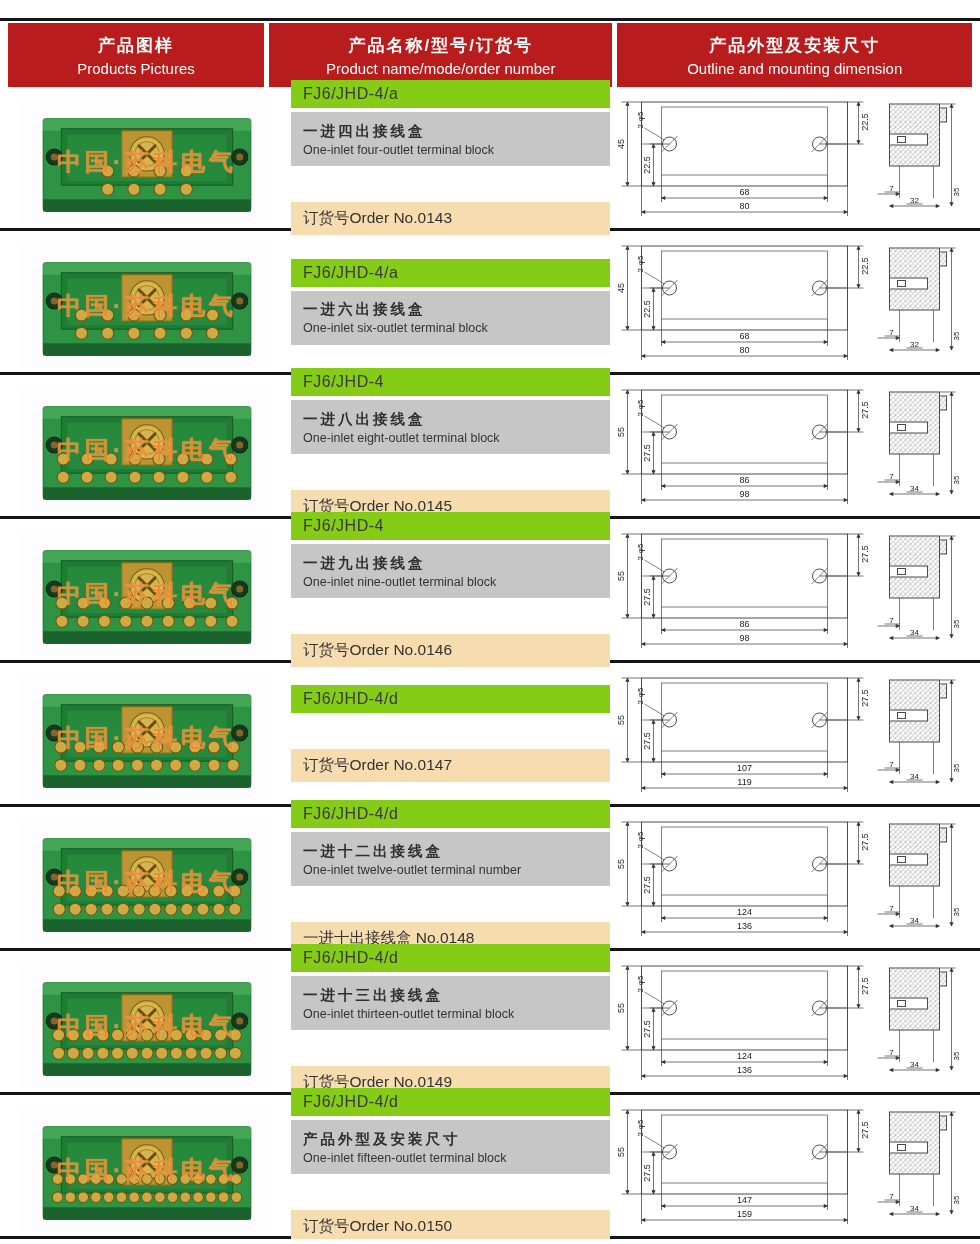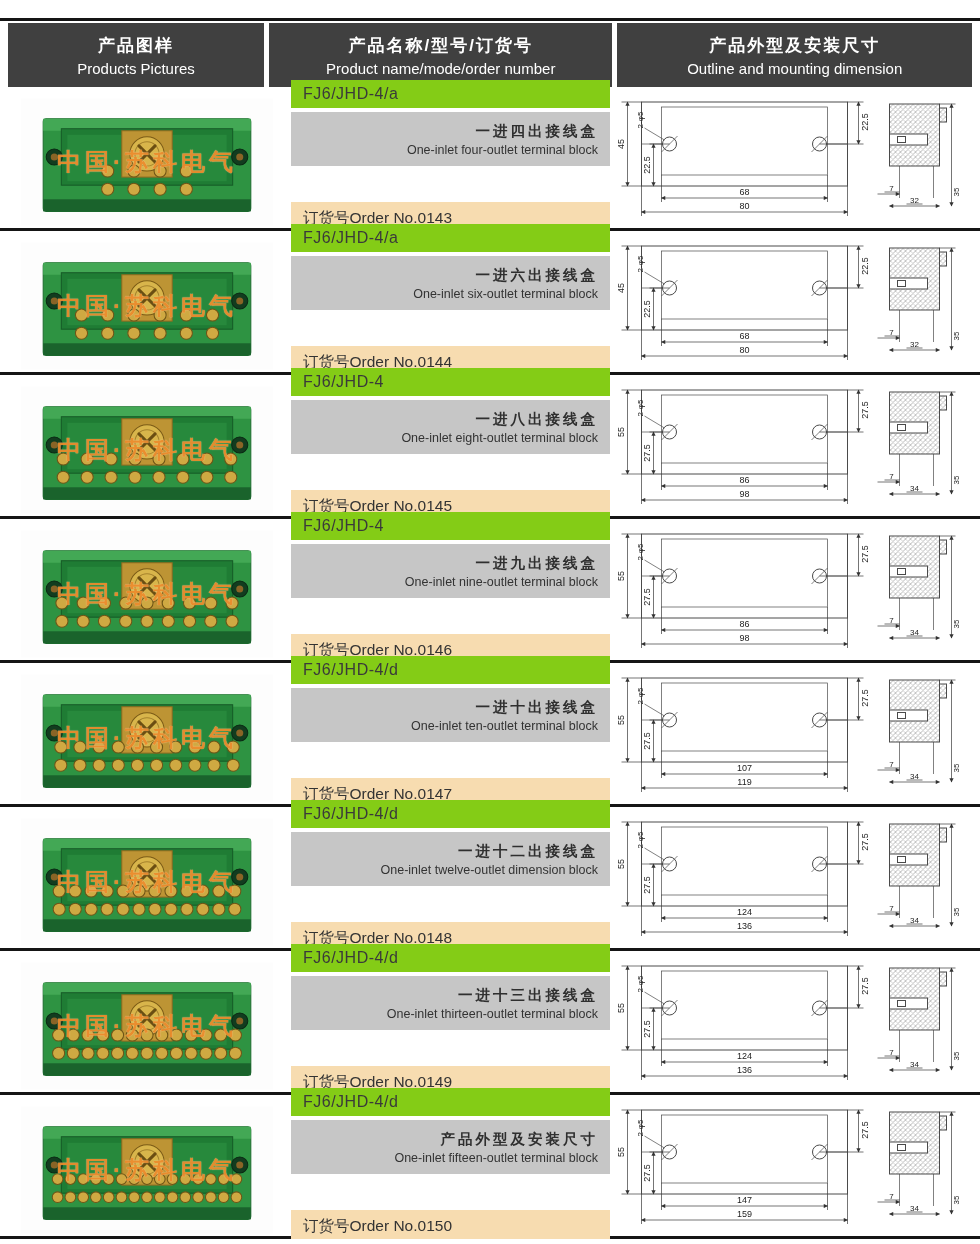--- a/index.html
+++ b/index.html
@@ -1,30 +1,30 @@
 <!DOCTYPE html>
 <html><head>
 <meta charset="utf-8">
 <style>
   html,body{margin:0;padding:0;background:#fff;}
   body{width:980px;font-family:"Liberation Sans","DejaVu Sans",sans-serif;color:#333;}
   .topline{height:3px;background:#151515;margin-top:18px;}
   .header{display:flex;gap:5px;padding:2px 8px 0 8px;}
-  .hbox{background:#404040;color:#fff;height:64px;display:flex;flex-direction:column;justify-content:center;text-align:center;box-sizing:border-box;}
+  .hbox{background:#b91c1c;color:#fff;height:64px;display:flex;flex-direction:column;justify-content:center;text-align:center;box-sizing:border-box;}
   .hbox .hzh{font-size:17px;font-weight:bold;letter-spacing:2px;}
   .hbox .hen{font-size:15px;margin-top:3px;}
   .c1{width:278px;}.c2{width:373px;}.c3{width:385px;}
   .row{display:flex;align-items:center;gap:5px;padding:0 8px;height:144px;box-sizing:border-box;border-bottom:3px solid #151515;}
   .col-photo{width:278px;height:100%;position:relative;display:flex;align-items:center;justify-content:center;margin-top:8px;}
   .photo-svg{width:252px;height:128px;display:block;}
   .watermark{position:absolute;left:0;right:0;top:50%;transform:translateY(-50%);text-align:center;
     font-size:24px;font-weight:bold;letter-spacing:4px;white-space:nowrap;color:rgba(233,128,25,0.85);
     text-shadow:0 0 1px rgba(255,245,225,.7);pointer-events:none;}
   .col-info{width:319px;display:flex;flex-direction:column;gap:4px;}
-  .bar{box-sizing:border-box;padding:0 12px;display:flex;align-items:flex-end;}
+  .bar{box-sizing:border-box;padding:0 12px;display:flex;}
   .bar.model{height:28px;background:#84cc16;align-items:center;font-size:16px;color:#3a3a3a;letter-spacing:.5px;}
   .bar.desc{height:54px;background:#C6C6C6;flex-direction:column;justify-content:center;}
   .desc .zh{font-size:14.5px;font-weight:bold;letter-spacing:3px;color:#2f2f2f;}
   .desc .en{font-size:12.5px;margin-top:2px;color:#333;}
   .bar.order{height:33px;background:#F7DCB0;align-items:center;font-size:15.5px;font-weight:500;color:#333;margin-top:32px;}
   .col-drawing{width:354px;text-align:center;}
   .drawing{width:354px;height:132px;display:block;}
   .slot{display:block;}
   
   .ol{stroke:#4a4a4a;stroke-width:1;fill:none;}
@@ -200,21 +200,20 @@
   </svg>
 </span>
     <div class="watermark">中国·苏科电气</div>
   </div>
   <div class="col-info">
     <div class="bar model">FJ6/JHD-4/a</div>
     <div class="bar desc">
       <div class="zh">一进六出接线盒</div>
       <div class="en">One-inlet six-outlet terminal block</div>
     </div>
-    <div class="bar order">订货号Order No.0144</div>
   </div>
   <div class="col-drawing">
     <span class="slot">
   <svg class="drawing" viewBox="0 0 353 132">
 
     <rect x="26" y="10" width="206" height="84" class="ol"></rect>
     <rect x="46" y="15" width="166" height="68" class="thin"></rect>
     <circle cx="54" cy="52" r="7" class="ol"></circle>
     <path d="M46 60 L62 44" class="thin"></path>
     <path d="M26 52 L47 52" class="thin"></path>
@@ -520,24 +519,20 @@
             <circle cx="172.5" cy="90" r="6.0" class="screw"></circle>
             <circle cx="191.5" cy="90" r="6.0" class="screw"></circle>
             <circle cx="210.5" cy="90" r="6.0" class="screw"></circle>
           </g>
   </svg>
 </span>
     <div class="watermark">中国·苏科电气</div>
   </div>
   <div class="col-info">
     <div class="bar model">FJ6/JHD-4/d</div>
-    <div class="bar desc">
-      <div class="zh">一进十出接线盒</div>
-      <div class="en">One-inlet ten-outlet terminal block</div>
-    </div>
     <div class="bar order">订货号Order No.0147</div>
   </div>
   <div class="col-drawing">
     <span class="slot">
   <svg class="drawing" viewBox="0 0 353 132">
 
     <rect x="26" y="10" width="206" height="84" class="ol"></rect>
     <rect x="46" y="15" width="166" height="68" class="thin"></rect>
     <circle cx="54" cy="52" r="7" class="ol"></circle>
     <path d="M46 60 L62 44" class="thin"></path>
@@ -636,23 +631,23 @@
             <circle cx="212.1" cy="90" r="6.0" class="screw"></circle>
           </g>
   </svg>
 </span>
     <div class="watermark">中国·苏科电气</div>
   </div>
   <div class="col-info">
     <div class="bar model">FJ6/JHD-4/d</div>
     <div class="bar desc">
       <div class="zh">一进十二出接线盒</div>
-      <div class="en">One-inlet twelve-outlet dimension block</div>
+      <div class="en">One-inlet twelve-outlet terminal number</div>
     </div>
-    <div class="bar order">订货号Order No.0148</div>
+    <div class="bar order">一进十出接线盒 No.0148</div>
   </div>
   <div class="col-drawing">
     <span class="slot">
   <svg class="drawing" viewBox="0 0 353 132">
 
     <rect x="26" y="10" width="206" height="84" class="ol"></rect>
     <rect x="46" y="15" width="166" height="68" class="thin"></rect>
     <circle cx="54" cy="52" r="7" class="ol"></circle>
     <path d="M46 60 L62 44" class="thin"></path>
     <path d="M26 52 L47 52" class="thin"></path>

